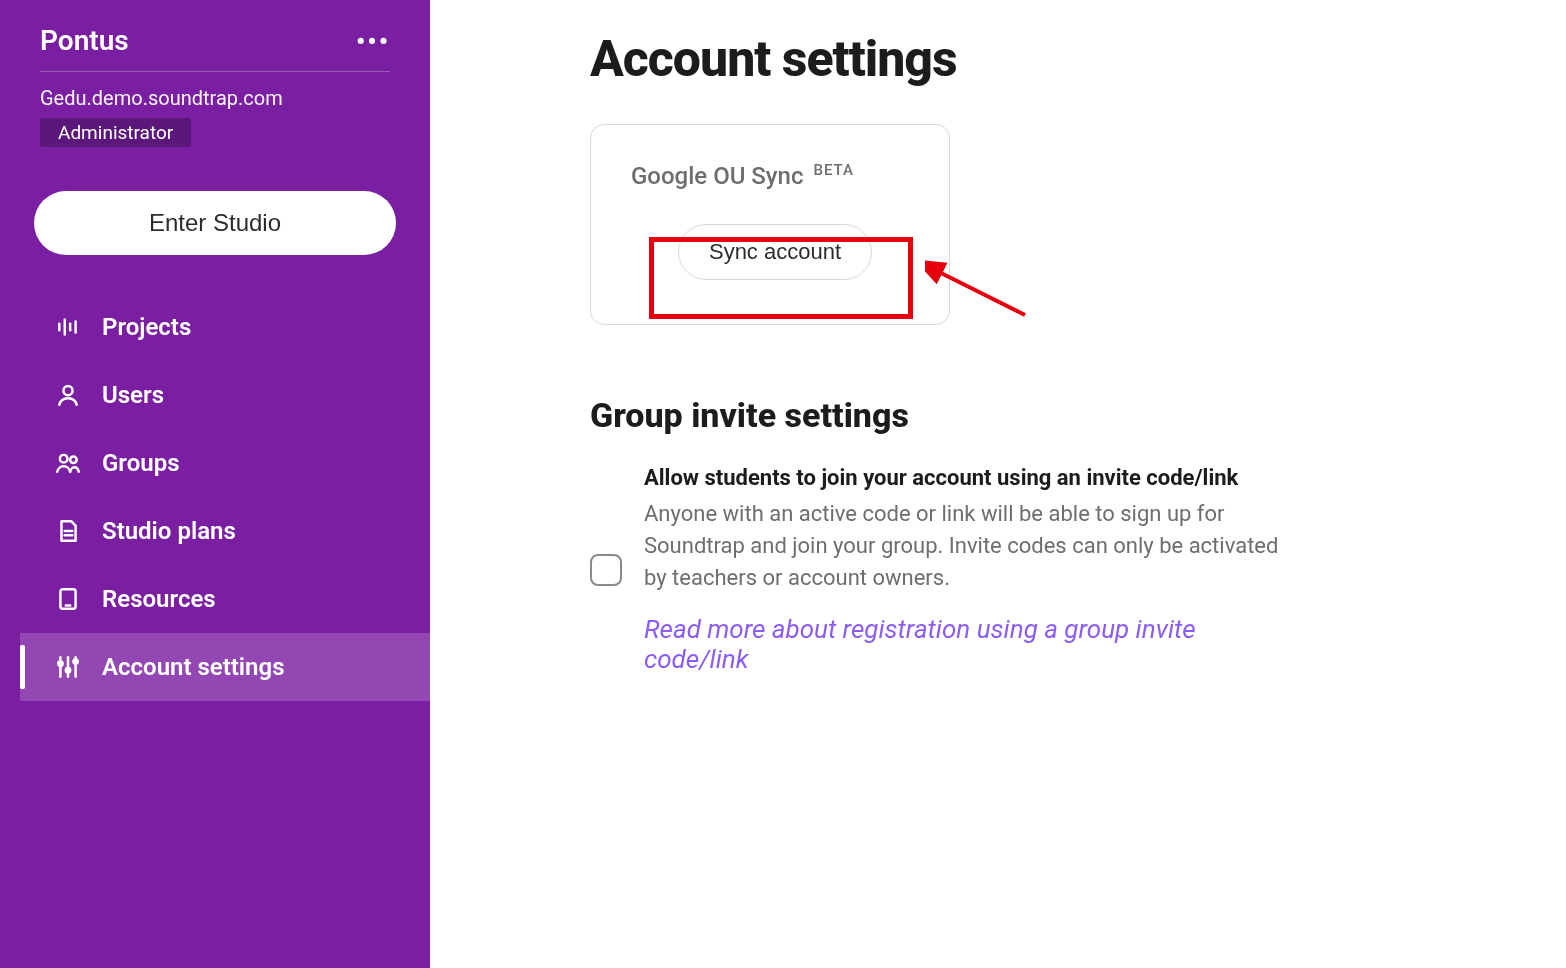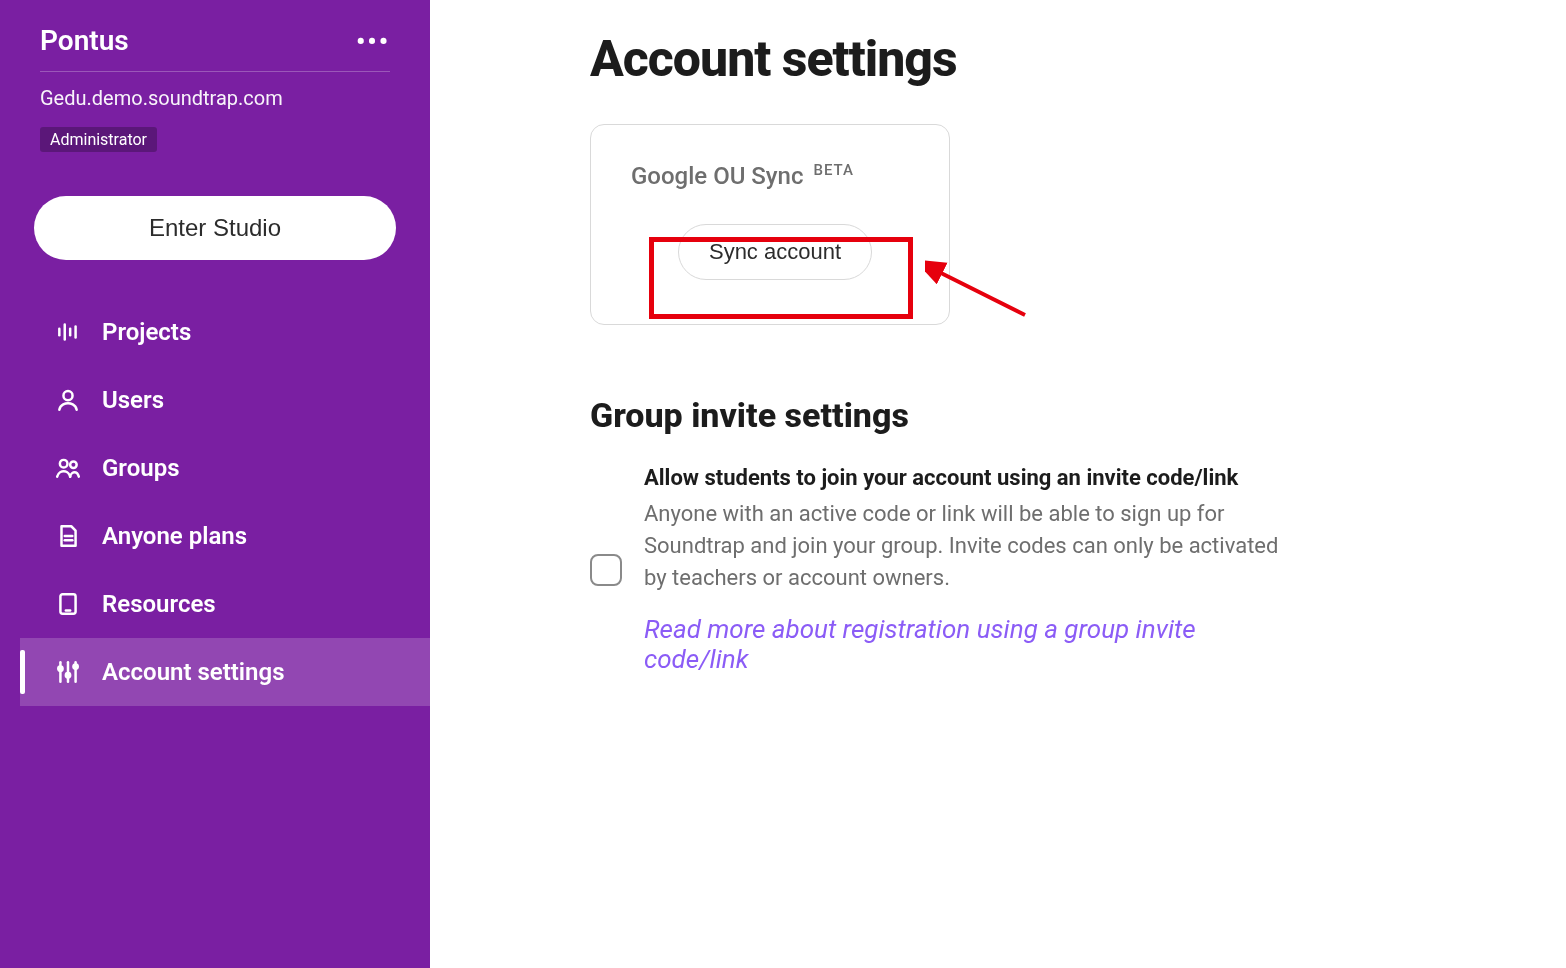--- a/index.html
+++ b/index.html
@@ -38,23 +38,23 @@
     margin-top: 14px;
     padding-top: 14px;
     border-top: 1px solid rgba(255,255,255,0.25);
   }
   .sidebar-domain {
     font-size: 20px;
     opacity: 0.95;
   }
   .role-badge {
     display: inline-block;
-    margin-top: 17px;
-    padding: 3px 10px;
-    font-size: 16px;
+    margin-top: 8px;
+    padding: 3px 18px;
+    font-size: 19px;
     background: rgba(0,0,0,0.25);
     border-radius: 3px;
   }
 
   .enter-studio-wrap {
     padding: 26px 34px 10px 34px;
   }
   .enter-studio {
     width: 100%;
     background: #fff;
@@ -274,21 +274,21 @@
 
 
     <div class="nav-item">
       <span class="nav-icon">
         <svg viewBox="0 0 24 24" width="26" height="26" stroke-width="2.3" stroke-linecap="round" stroke-linejoin="round">
           <path d="M6 3h9l4 4v14H6z"></path>
           <line x1="9" y1="12" x2="16" y2="12"></line>
           <line x1="9" y1="16" x2="16" y2="16"></line>
         </svg>
       </span>
-      <span>Anyone plans</span>
+      <span>Studio plans</span>
     </div>
 
     <div class="nav-item">
       <span class="nav-icon">
         <svg viewBox="0 0 24 24" width="26" height="26" stroke-width="2.3" stroke-linecap="round" stroke-linejoin="round">
           <rect x="5" y="3" width="14" height="18" rx="2"></rect>
           <line x1="10" y1="18" x2="14" y2="18"></line>
         </svg>
       </span>
       <span>Resources</span>

